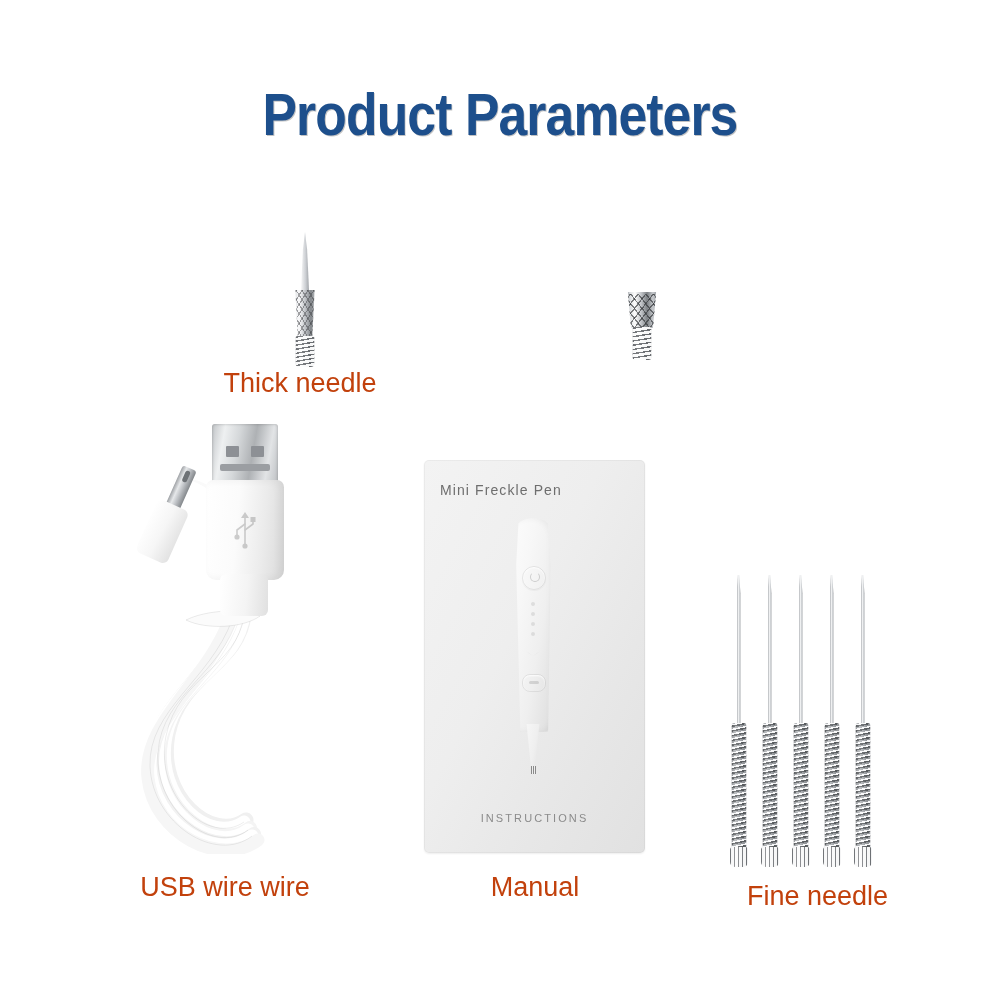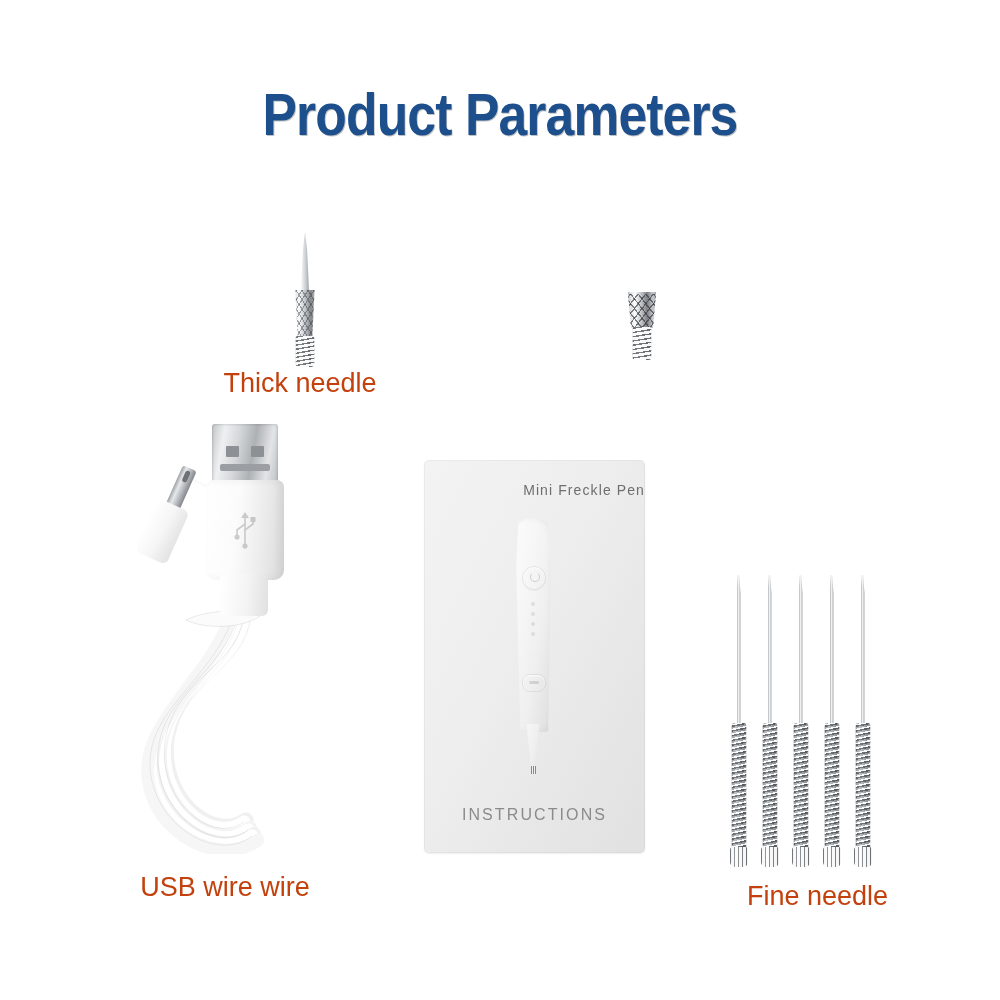--- a/index.html
+++ b/index.html
@@ -120,26 +120,26 @@
 
   .cable-svg{position:absolute;left:0;top:0;width:230px;height:430px;}
 
   
   .manual{
     position:absolute;left:424px;top:460px;width:221px;height:393px;border-radius:5px;
     background:linear-gradient(118deg,#f3f3f3 0%,#eeeeee 42%,#e7e7e7 72%,#e1e1e1 100%);
     box-shadow:0 1px 2px rgba(0,0,0,.07), inset 0 0 0 1px rgba(0,0,0,.035);
   }
   .manual-title{
-    position:absolute;left:16px;right:0;top:22px;text-align:right;
+    position:absolute;left:16px;right:0;top:22px;text-align:left;
     font-size:14px;letter-spacing:1.1px;color:#6e6e6e;font-weight:500;
   }
   .manual-foot{
     position:absolute;left:0;right:0;bottom:29px;text-align:center;
-    font-size:16px;letter-spacing:2.1px;color:#8b8b8b;
+    font-size:11px;letter-spacing:2.1px;color:#8b8b8b;
   }
 
   
   .pen{position:absolute;left:82px;top:58px;width:58px;height:260px;}
   .pen-body{
     position:absolute;left:6px;top:0;width:42px;height:214px;
     border-radius:20px 20px 12px 12px;
     background:linear-gradient(100deg,#fcfcfc 0%,#f7f7f7 30%,#efefef 62%,#e2e2e2 88%,#d8d8d8 100%);
     box-shadow:inset -3px 0 6px rgba(0,0,0,.05), 0 1px 2px rgba(0,0,0,.05);
     clip-path:polygon(16% 0%, 84% 0%, 92% 22%, 86% 100%, 20% 100%, 10% 22%);
@@ -283,20 +283,21 @@
       <div class="pen-dot" style="top:84px"></div>
       <div class="pen-dot" style="top:94px"></div>
       <div class="pen-dot" style="top:104px"></div>
       <div class="pen-dot" style="top:114px"></div>
       <div class="pen-chev" style="top:126px"></div>
       <div class="pen-btn2"></div>
     </div>
 
     <div class="manual-foot">INSTRUCTIONS</div>
   </div>
+  <div class="caption cap-man">Manual</div>
 
   <div class="needles">
     <div class="needle" style="left:8px">
       <div class="nd-shaft"></div>
       <div class="nd-coil"></div>
       <div class="nd-cap"></div>
     </div>
     <div class="needle" style="left:39px">
       <div class="nd-shaft"></div>
       <div class="nd-coil"></div>

